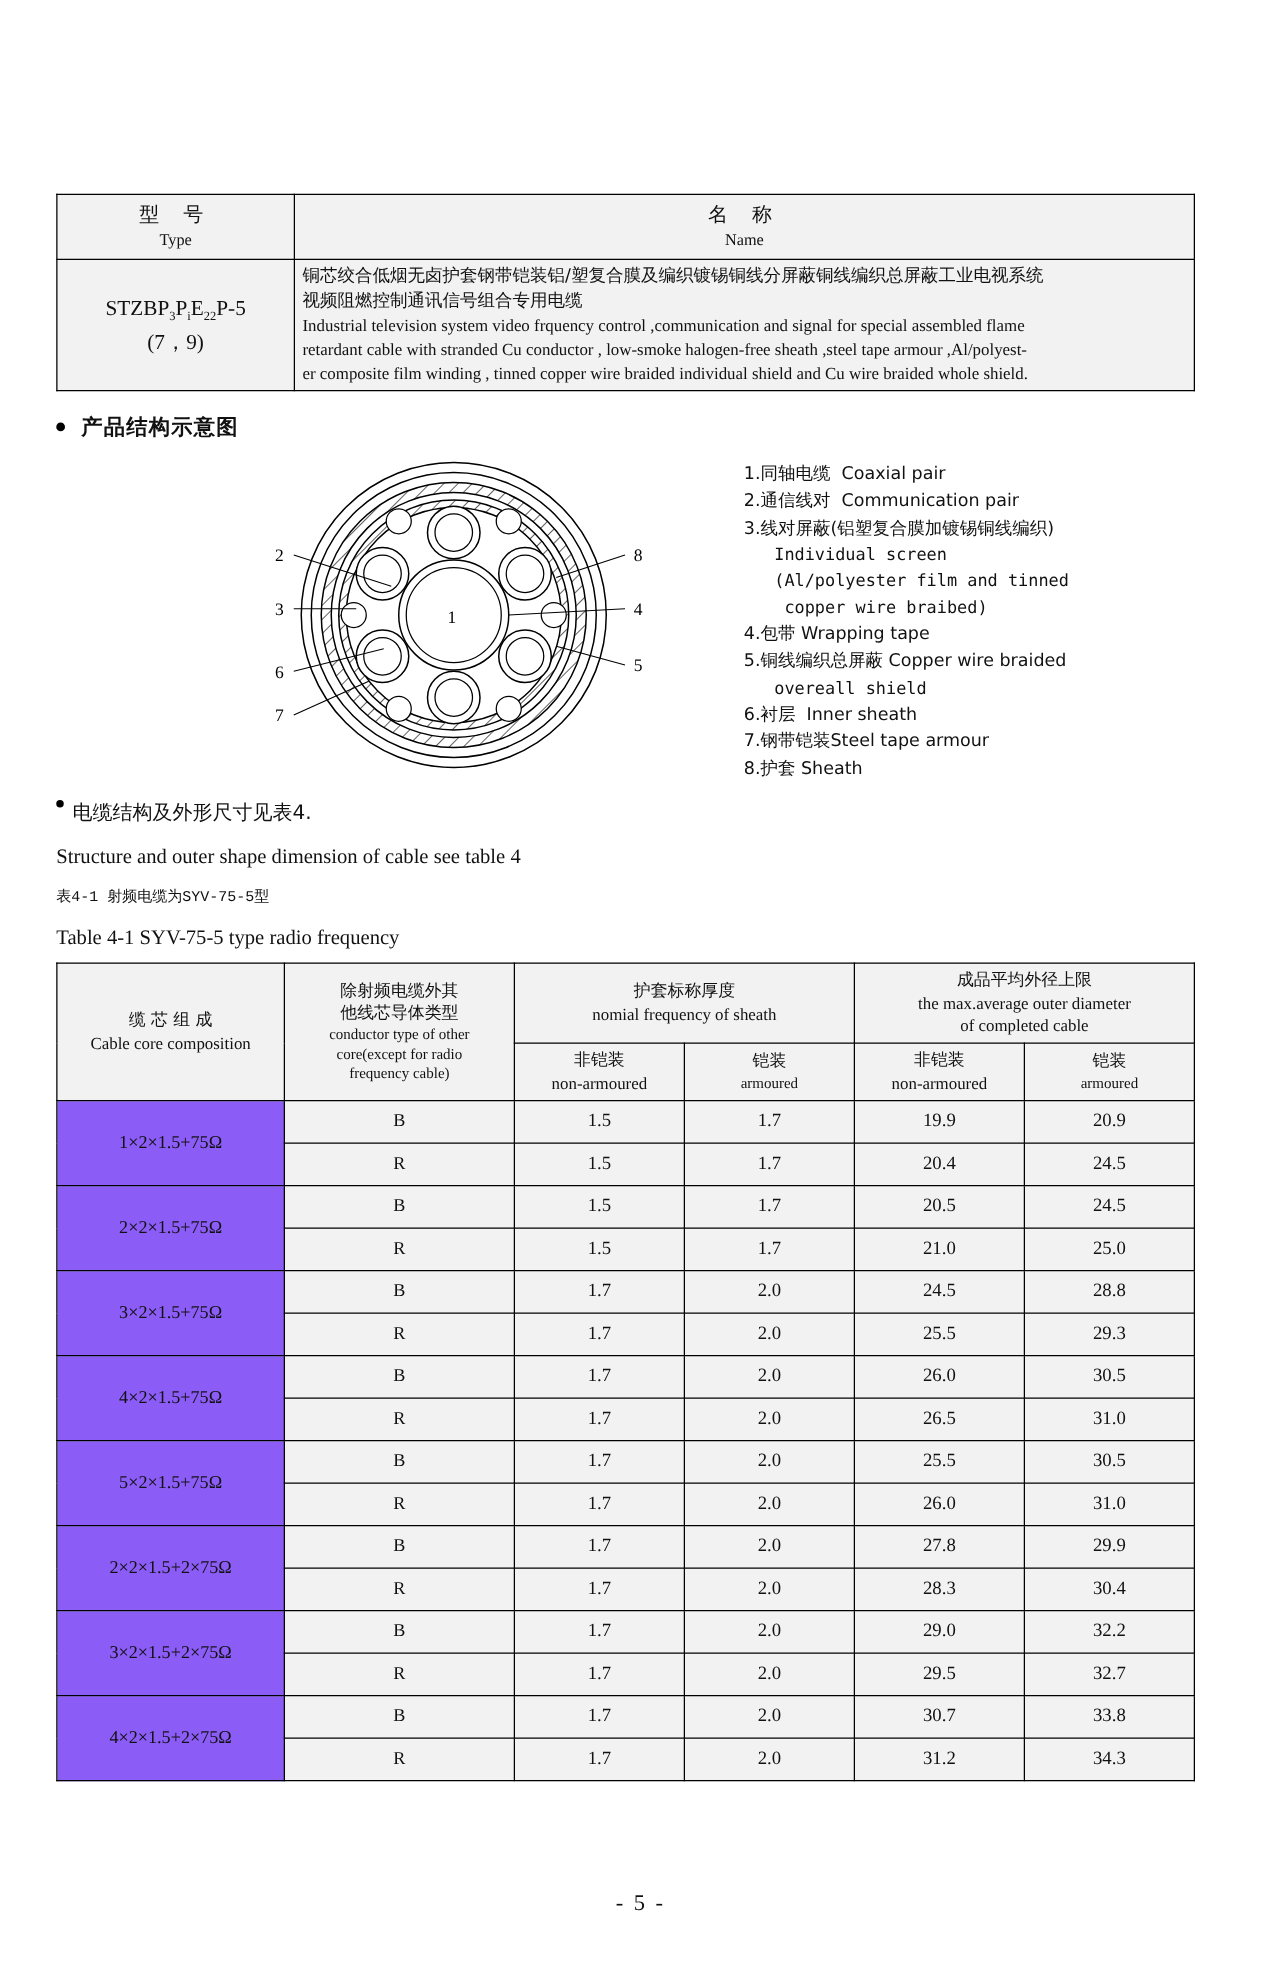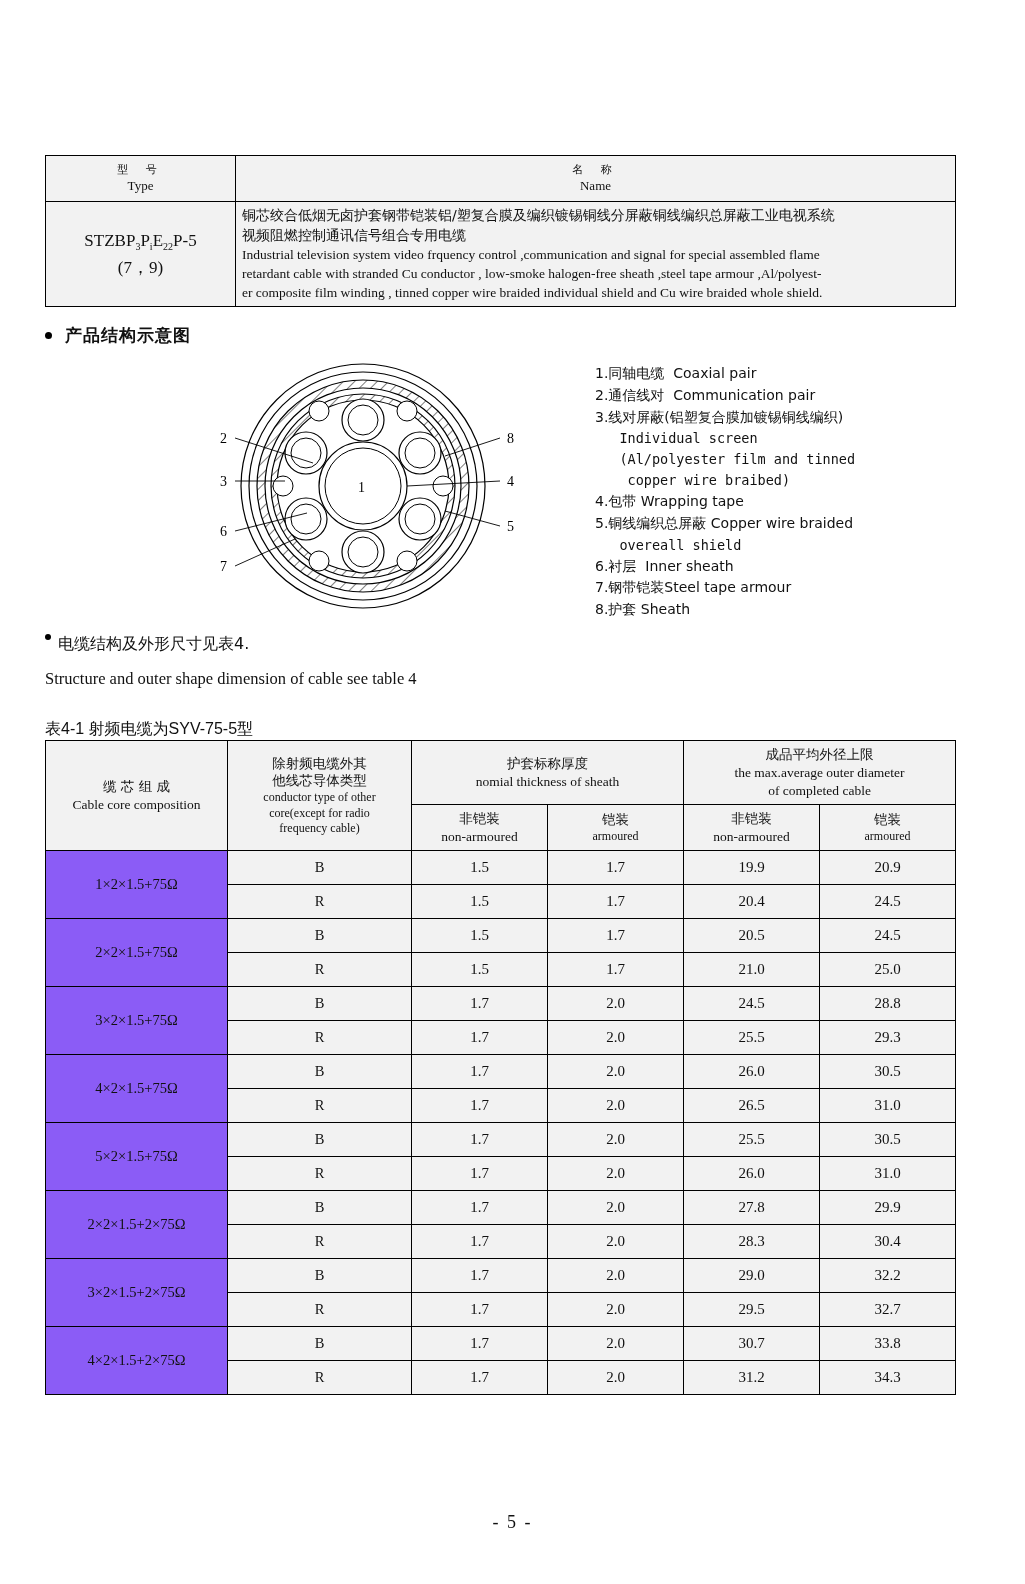--- a/index.html
+++ b/index.html
@@ -47,21 +47,21 @@
     vertical-align: middle;
     padding: 4px 6px;
   }
   .t3 .hdr {
     text-align: center;
     background: #f2f2f2;
     padding: 6px 4px 7px 4px;
   }
   .t3 .hdr .cn {
     font-family: "DejaVu Sans", sans-serif;
-    font-size: 11px;
+    font-size: 16px;
     letter-spacing: 7px;
     display: block;
   }
   .t3 .hdr .en {
     font-family: "Liberation Serif", serif;
     font-size: 13px;
     display: block;
     margin-top: 1px;
   }
   .t3 .typecell {
@@ -135,23 +135,23 @@
     border-radius: 50%;
     background: #000;
     margin-right: 7px;
   }
   .line-en {
     font-family: "Liberation Serif", serif;
     font-size: 16.5px;
     margin-top: 14px;
   }
   .line-mix {
-    font-family: Liberation Sans, sans-serif;
-    font-size: 16px;
-    margin-top: 30px;
+    font-family: Liberation Mono, monospace;
+    font-size: 12px;
+    margin-top: 14px;
   }
   .line-t41 {
     font-family: "Liberation Serif", serif;
     font-size: 16.5px;
     margin-top: 14px;
     margin-bottom: 10px;
   }
 
   
   table.t4 {
@@ -340,20 +340,21 @@
         <div class="cn">8.护套 Sheath</div>
       </div>
     </div>
 
     <div class="line-cn">
       <span class="dot"></span>
       <span>电缆结构及外形尺寸见表4.</span>
     </div>
     <div class="line-en">Structure and outer shape dimension of cable see table 4</div>
     <div class="line-mix">表4-1  射频电缆为SYV-75-5型</div>
+    <div class="line-t41">Table 4-1    SYV-75-5 type radio frequency</div>
 
     <table class="t4">
       <colgroup>
         <col style="width:182px">
         <col style="width:184px">
         <col style="width:136px">
         <col style="width:136px">
         <col style="width:136px">
         <col style="width:136px">
       </colgroup>
@@ -365,21 +366,21 @@
           </th>
           <th rowspan="2">
             <span class="h-cn">除射频电缆外其</span>
             <span class="h-cn">他线芯导体类型</span>
             <span class="h-en small">conductor type of other</span>
             <span class="h-en small">core(except for radio</span>
             <span class="h-en small">frequency cable)</span>
           </th>
           <th colspan="2">
             <span class="h-cn">护套标称厚度</span>
-            <span class="h-en">nomial thickness of sheath</span>
+            <span class="h-en">nomial frequency of sheath</span>
           </th>
           <th colspan="2">
             <span class="h-cn">成品平均外径上限</span>
             <span class="h-en">the max.average outer diameter</span>
             <span class="h-en">of completed cable</span>
           </th>
         </tr>
         <tr>
           <th>
             <span class="h-cn">非铠装</span>

